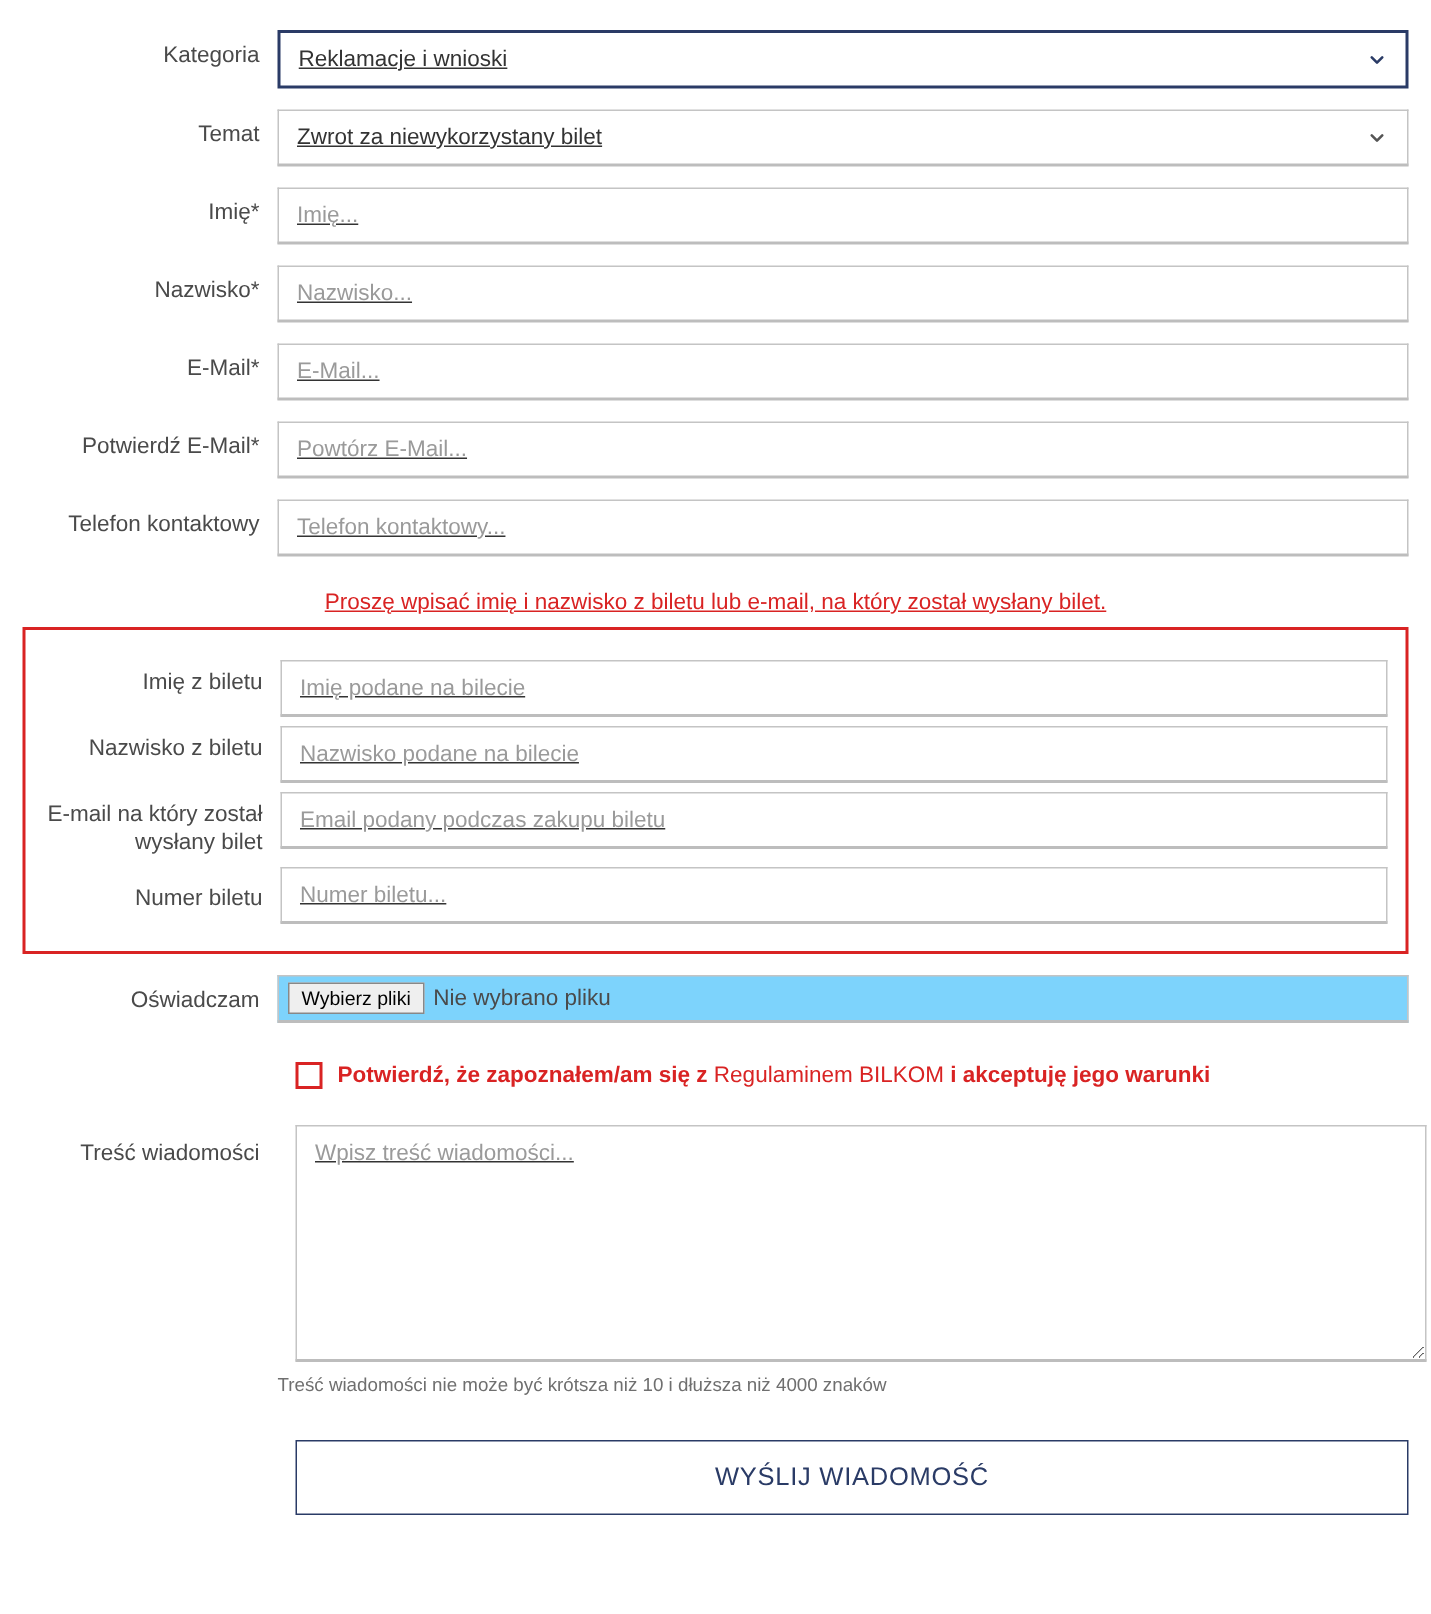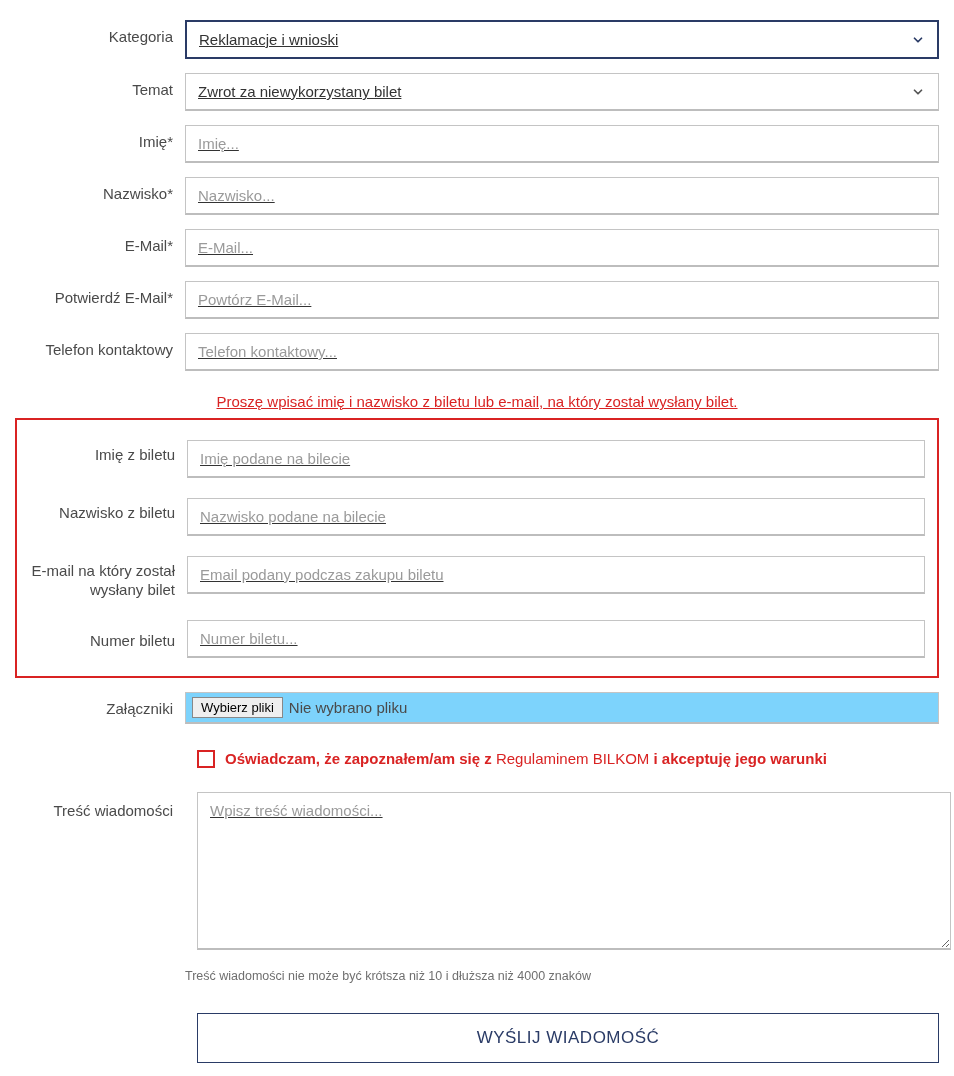--- a/index.html
+++ b/index.html
@@ -67,21 +67,21 @@
     transform: translateY(-50%);
     pointer-events: none;
   }
   .select-wrap .chev svg { display: block; }
 
   .highlight-box {
     border: 2px solid #d92323;
     padding: 20px 12px 18px 12px;
     margin: 0 0 14px 0;
   }
-  .highlight-box .row { margin-bottom: 20px; }
+  .highlight-box .row { margin-bottom: 6px; }
   .highlight-box .row:last-child { margin-bottom: 0; align-items: center; }
   .highlight-box .label-col { width: 158px; flex: 0 0 158px; padding-top: 6px; }
 
   .info-line {
     text-align: center;
     color: #d92323;
     text-decoration: underline;
     font-size: 15px;
     margin: 22px 0 8px;
   }
@@ -133,21 +133,21 @@
   }
 
   .textarea {
     height: 158px;
     resize: both;
     margin-left: 12px;
   }
   .note {
     color: #6f6f6f;
     font-size: 12.5px;
-    margin-top: 16px;
+    margin-top: 4px;
   }
 
   .submit-row {
     margin-top: 30px;
     margin-left: 182px;
   }
   .submit-btn {
     width: 100%;
     padding: 14px 0;
     text-align: center;
@@ -260,33 +260,33 @@
     <div class="row">
       <div class="label-col">Numer biletu</div>
       <div class="input-col">
         <input type="text" class="text-input" placeholder="Numer biletu..." style="">
       </div>
     </div>
 
   </div>
 
   <div class="row">
-    <div class="label-col">Załączniki</div>
+    <div class="label-col">Oświadczam</div>
     <div class="input-col">
       <div class="file-wrap">
         <button type="button" class="file-btn">Wybierz pliki</button>
         <span class="file-status">Nie wybrano pliku</span>
       </div>
     </div>
   </div>
 
   <div class="consent-row">
     <div class="ck"></div>
     <div>
-      <span>Oświadczam, że zapoznałem/am się z </span><a href="#" class="link">Regulaminem BILKOM</a><span> i akceptuję jego warunki</span>
+      <span>Potwierdź, że zapoznałem/am się z </span><a href="#" class="link">Regulaminem BILKOM</a><span> i akceptuję jego warunki</span>
     </div>
   </div>
 
   <div class="row" style="align-items:flex-start;">
     <div class="label-col" style="padding-top:10px;">Treść wiadomości</div>
     <div class="input-col">
       <textarea class="textarea" placeholder="Wpisz treść wiadomości..." style=""></textarea>
       <div class="note">Treść wiadomości nie może być krótsza niż 10 i dłuższa niż 4000 znaków</div>
     </div>
   </div>

